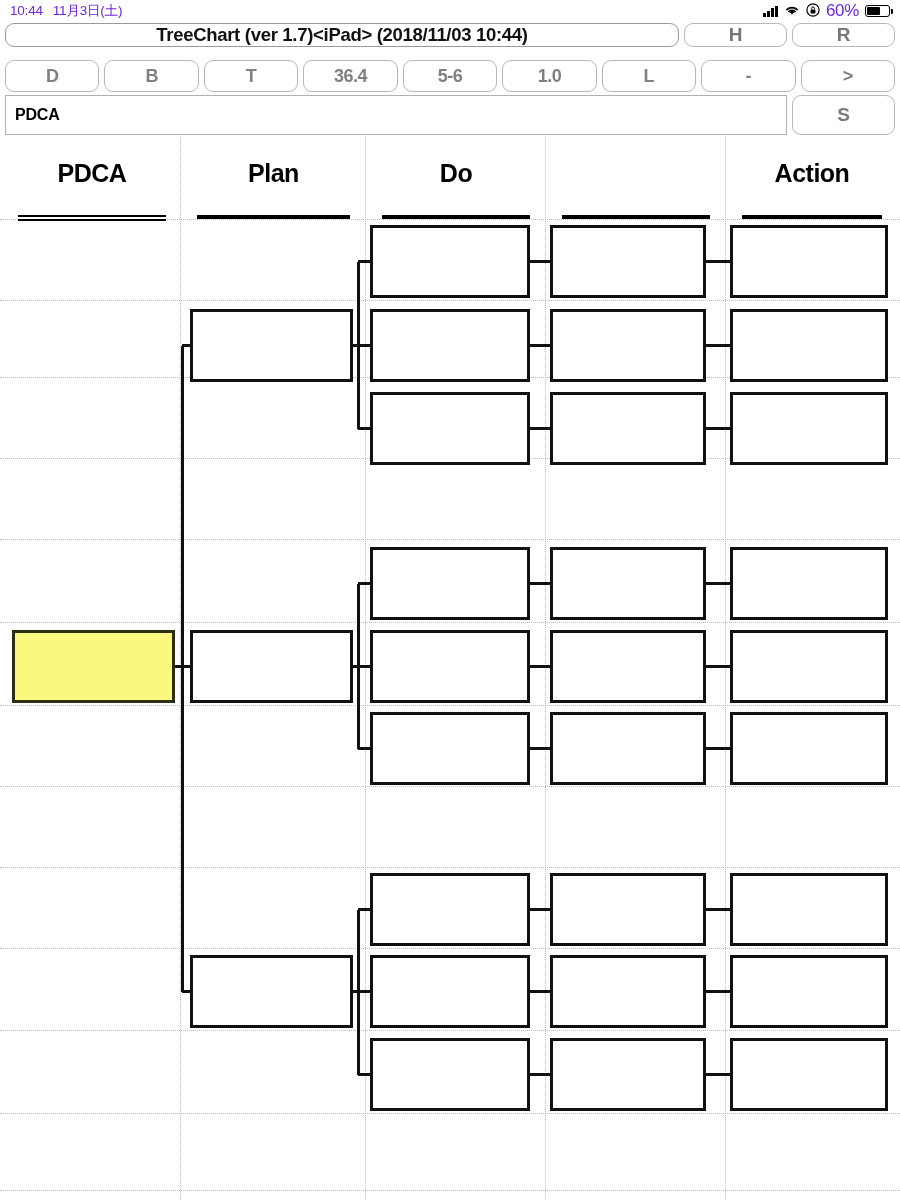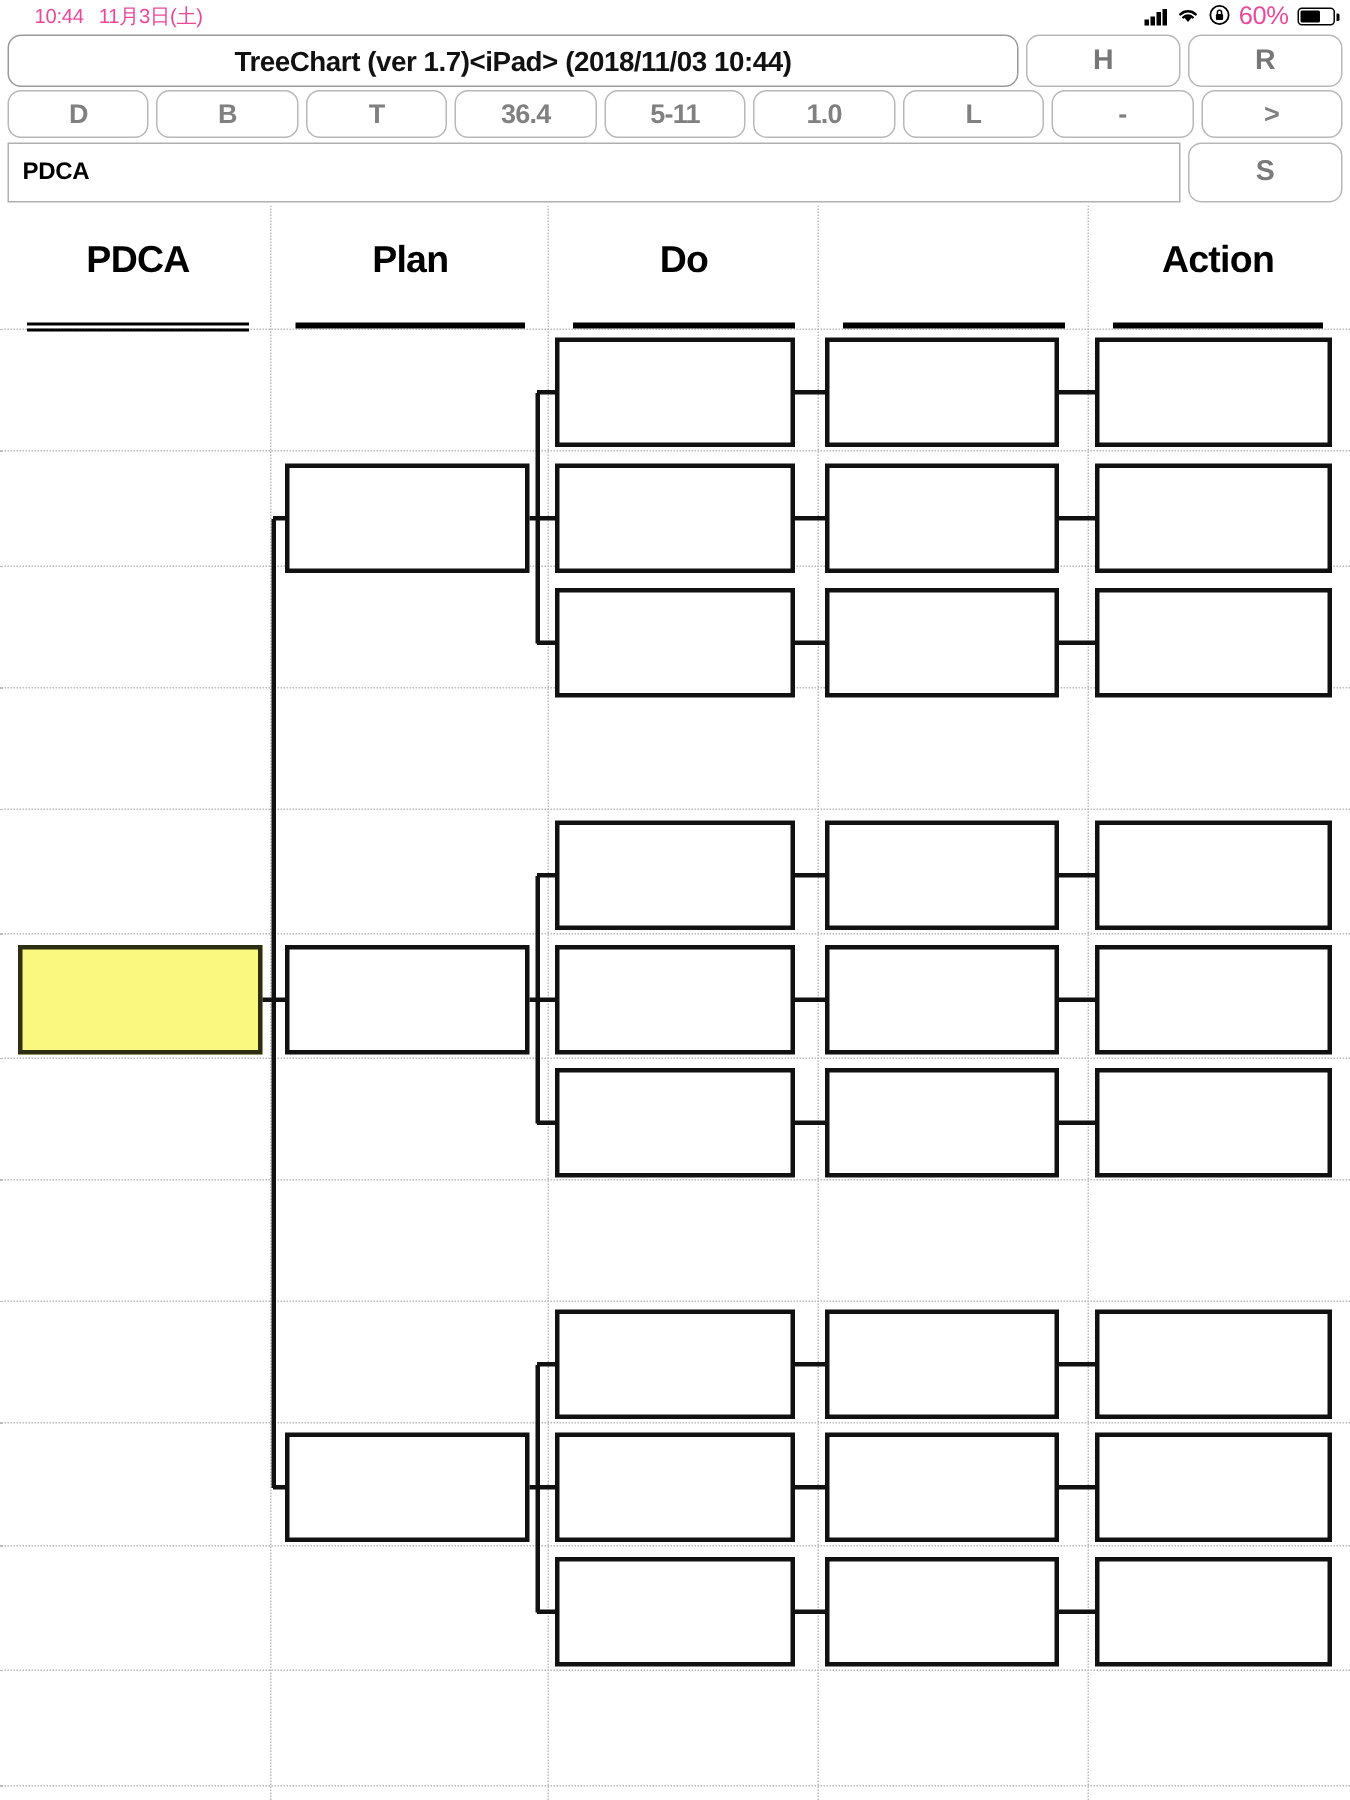--- a/index.html
+++ b/index.html
@@ -20,23 +20,22 @@
   }
 
   
   .statusbar {
     position: absolute;
     left: 0; top: 0;
     width: 900px; height: 22px;
     display: flex;
     align-items: center;
     font-size: 13px;
-    color: #ec4899;
+    color: #6d28d9;
     font-weight: 500;
-    padding-left: 13px;
   }
   .sb-left { display: flex; align-items: baseline; gap: 10px; padding-left: 10px; }
   .sb-time { font-size: 13.5px; letter-spacing: -0.2px; }
   .sb-date { font-size: 13.5px; letter-spacing: -0.2px; }
   .sb-right {
     margin-left: auto;
     display: flex;
     align-items: center;
     gap: 6px;
     padding-right: 10px;
@@ -74,21 +73,21 @@
     left: 1.3px; top: 1.3px; bottom: 1.3px;
     width: 13px;
     background: #000;
     border-radius: 1px;
   }
 
   
   .titlebar-row {
     position: absolute;
     left: 0; top: 23px;
-    width: 900px; height: 35px;
+    width: 900px; height: 24px;
     display: flex;
     gap: 5px;
     padding: 0 5px;
   }
   .title-field {
     flex: 1;
     border: 1.6px solid #9a9a9a;
     border-radius: 9px;
     display: flex;
     align-items: center;
@@ -287,21 +286,21 @@
     </div>
     <div class="tb-btn">H</div>
     <div class="tb-btn">R</div>
   </div>
 
   <div class="toolbar-row">
     <div class="tool-btn">D</div>
     <div class="tool-btn">B</div>
     <div class="tool-btn">T</div>
     <div class="tool-btn">36.4</div>
-    <div class="tool-btn">5-11</div>
+    <div class="tool-btn">5-6</div>
     <div class="tool-btn">1.0</div>
     <div class="tool-btn">L</div>
     <div class="tool-btn">-</div>
     <div class="tool-btn">&gt;</div>
   </div>
 
   <div class="edit-row">
     <div class="edit-field">
       <span class="edit-value">PDCA</span>
     </div>

